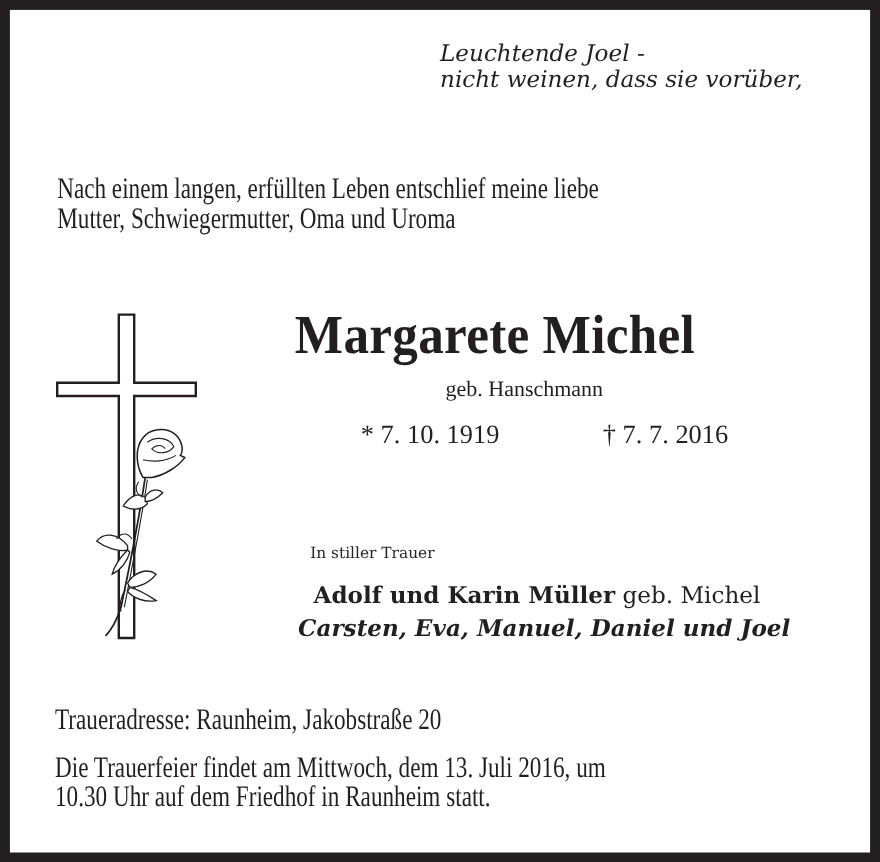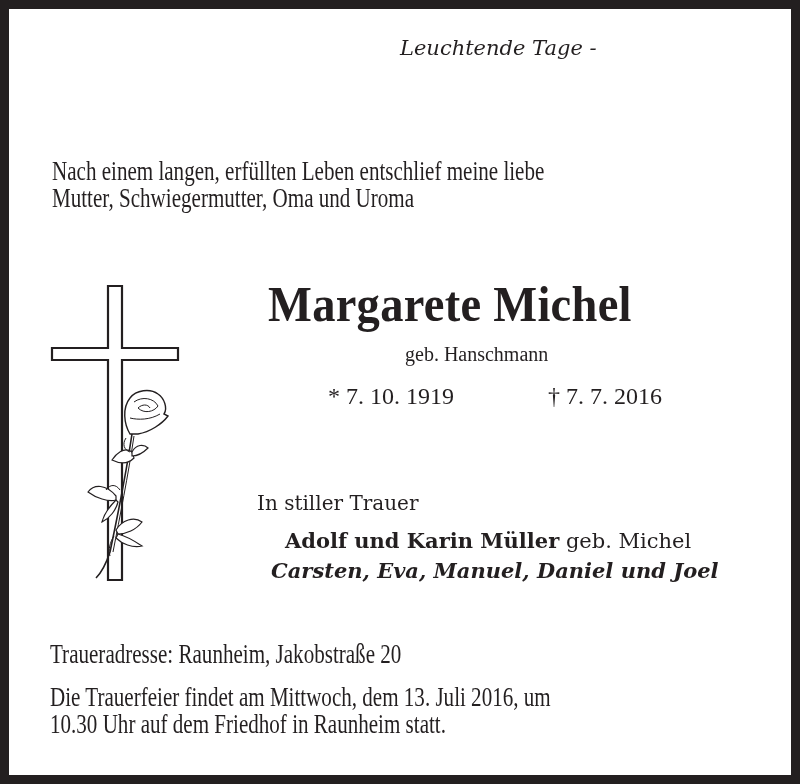--- a/index.html
+++ b/index.html
@@ -21,36 +21,37 @@
   .name { left: 268px; top: 276px; font-size: 50px; font-weight: bold; line-height: 56px; letter-spacing: 0.3px; }
   .name span { display: inline-block; transform: scaleX(0.93); transform-origin: left top; }
 
   .maiden { left: 405px; top: 341px; font-size: 20px; line-height: 26px; }
   .dates { top: 381px; font-size: 24px; line-height: 30px; }
   .birth { left: 328px; font-family: Liberation Serif, serif; }
   .death { left: 548px; }
 
   .cross-wrap { position: absolute; left: 50px; top: 284px; width: 130px; height: 300px; }
 
-  .mourn { left: 257px; top: 490px; font-size: 20px; line-height: 26px; }
+  .mourn { left: 282px; top: 490px; font-size: 14px; line-height: 26px; }
   .family1 { left: 271px; top: 527px; font-size: 21px; line-height: 28px; margin-left: 14px; }
   .family2 { left: 271px; top: 557px; font-size: 21px; line-height: 28px; font-style: italic; }
   .bold { font-weight: bold; }
 
   .address { left: 50px; top: 640px; font-size: 27px; line-height: 28px; }
   .address div, .ceremony div { transform: scaleX(0.78); transform-origin: left top; }
   .ceremony { left: 50px; top: 684px; font-size: 27px; line-height: 27px; }
 </style>
 </head>
 <body>
 
 <div class="frame"></div>
 
 <div class="abs poem serif">
-  <div>Leuchtende Tage -</div>
+  <div>Leuchtende Joel -</div>
+  <div>nicht weinen, dass sie vorüber,</div>
 </div>
 
 <div class="abs intro lserif">
   <div>Nach einem langen, erfüllten Leben entschlief meine liebe</div>
   <div>Mutter, Schwiegermutter, Oma und Uroma</div>
 </div>
 
 <div class="cross-wrap">
   <svg width="130" height="300" viewBox="0 0 130 300" xmlns="http://www.w3.org/2000/svg">
 

